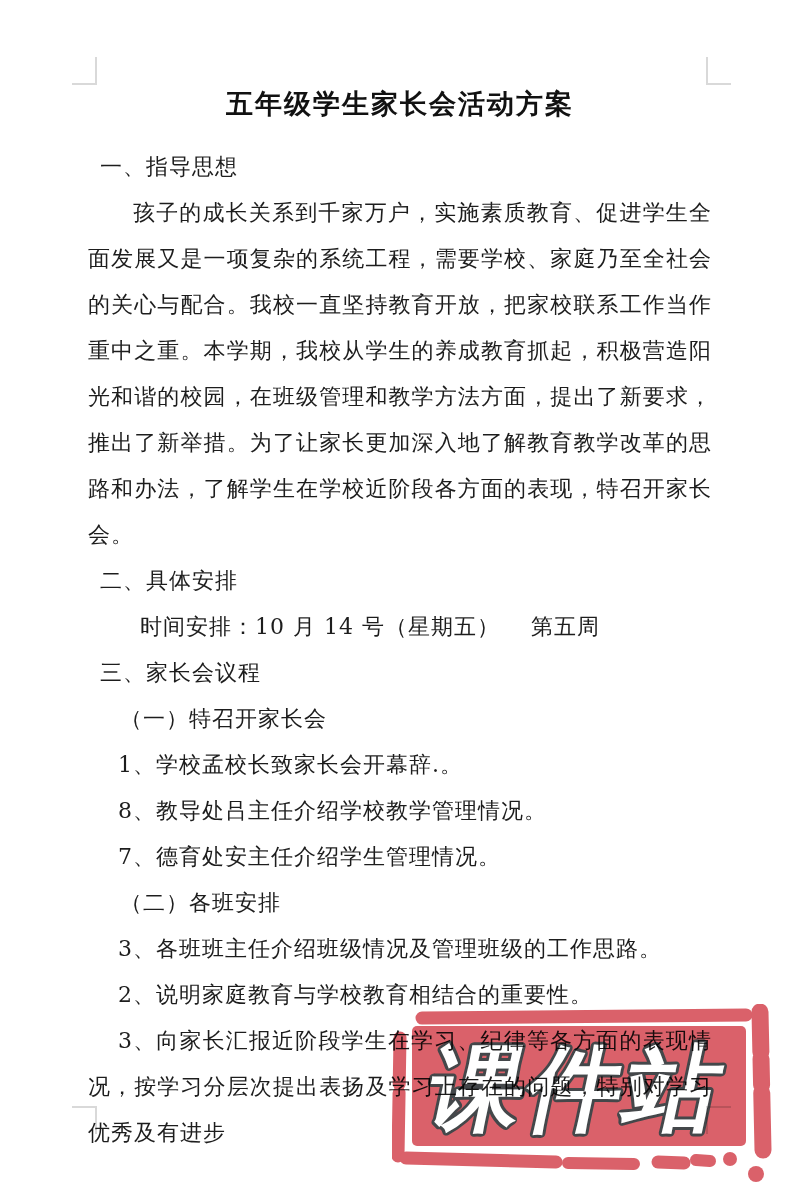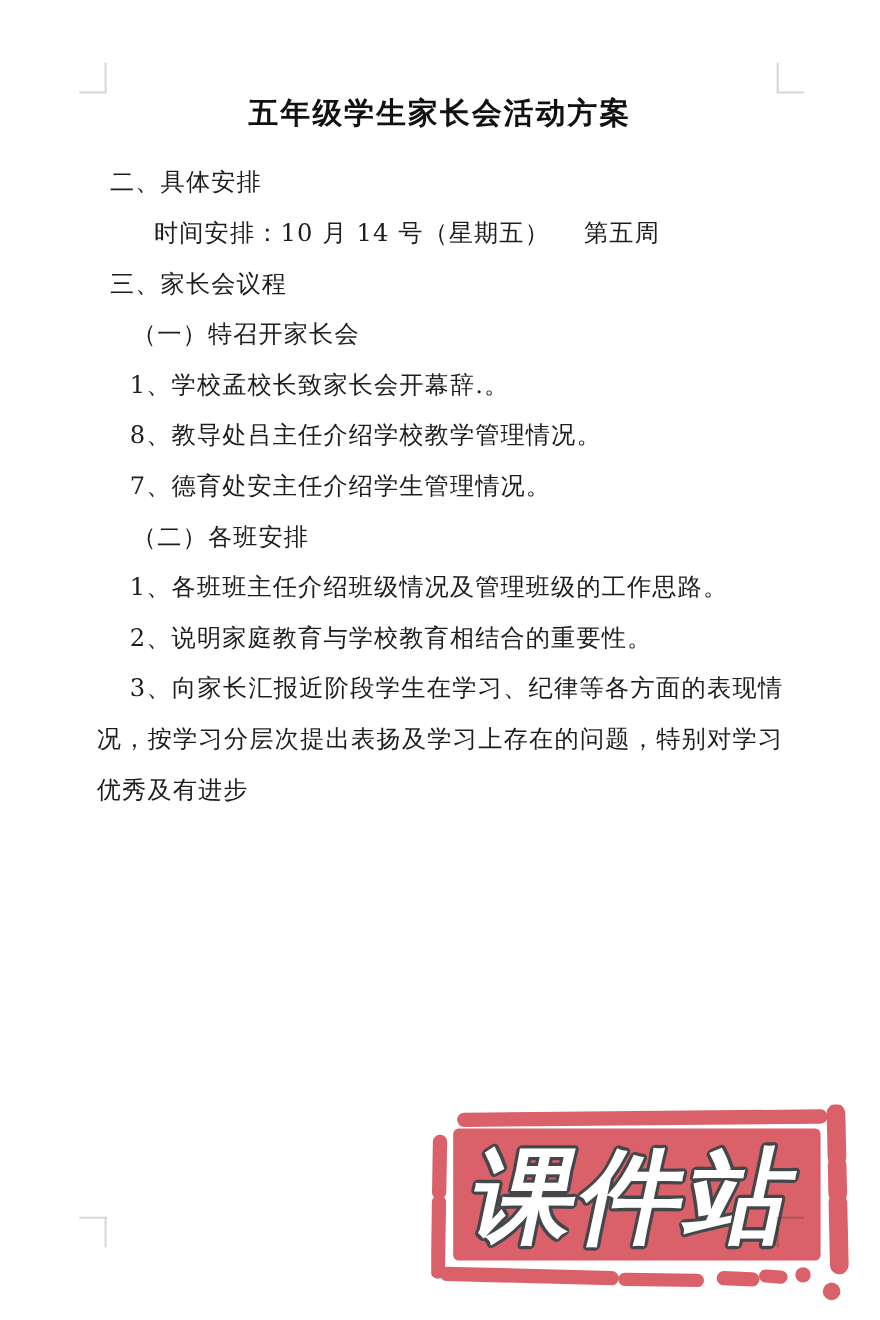--- a/index.html
+++ b/index.html
@@ -86,33 +86,35 @@
 <div class="page">
 
   <div class="mark tl"></div>
   <div class="mark tr"></div>
   <div class="mark bl"></div>
   <div class="mark br"></div>
 
   <div class="textarea">
     <h1 class="doc-title">五年级学生家长会活动方案</h1>
 
+    <p class="line heading">一、指导思想</p>
+    <p class="line para">孩子的成长关系到千家万户，实施素质教育、促进学生全面发展又是一项复杂的系统工程，需要学校、家庭乃至全社会的关心与配合。我校一直坚持教育开放，把家校联系工作当作重中之重。本学期，我校从学生的养成教育抓起，积极营造阳光和谐的校园，在班级管理和教学方法方面，提出了新要求，推出了新举措。为了让家长更加深入地了解教育教学改革的思路和办法，了解学生在学校近阶段各方面的表现，特召开家长会。</p>
 
     <p class="line heading">二、具体安排</p>
     <p class="line detail">时间安排：10 月 14 号（星期五）　 第五周</p>
 
     <p class="line heading">三、家长会议程</p>
 
     <p class="line sub">（一）特召开家长会</p>
     <p class="line item">1、学校孟校长致家长会开幕辞.。</p>
     <p class="line item">8、教导处吕主任介绍学校教学管理情况。</p>
     <p class="line item">7、德育处安主任介绍学生管理情况。</p>
 
     <p class="line sub">（二）各班安排</p>
-    <p class="line item">1、各班班主任介绍班级情况及管理班级的工作思路。</p>
+    <p class="line item">3、各班班主任介绍班级情况及管理班级的工作思路。</p>
     <p class="line item">2、说明家庭教育与学校教育相结合的重要性。</p>
     <p class="line item-wrap">3、向家长汇报近阶段学生在学习、纪律等各方面的表现情况，按学习分层次提出表扬及学习上存在的问题，特别对学习优秀及有进步</p>
   </div>
 
   <svg class="stamp" viewBox="0 0 396 186" xmlns="http://www.w3.org/2000/svg" aria-hidden="true">
 
     <rect class="stamp-rect" x="20" y="22" width="334" height="120" rx="5" fill="#d7555e"></rect>
 
     <g class="stamp-border" stroke="#d7555e">
       <path d="M30 14 L354 11" stroke-width="13"></path>

